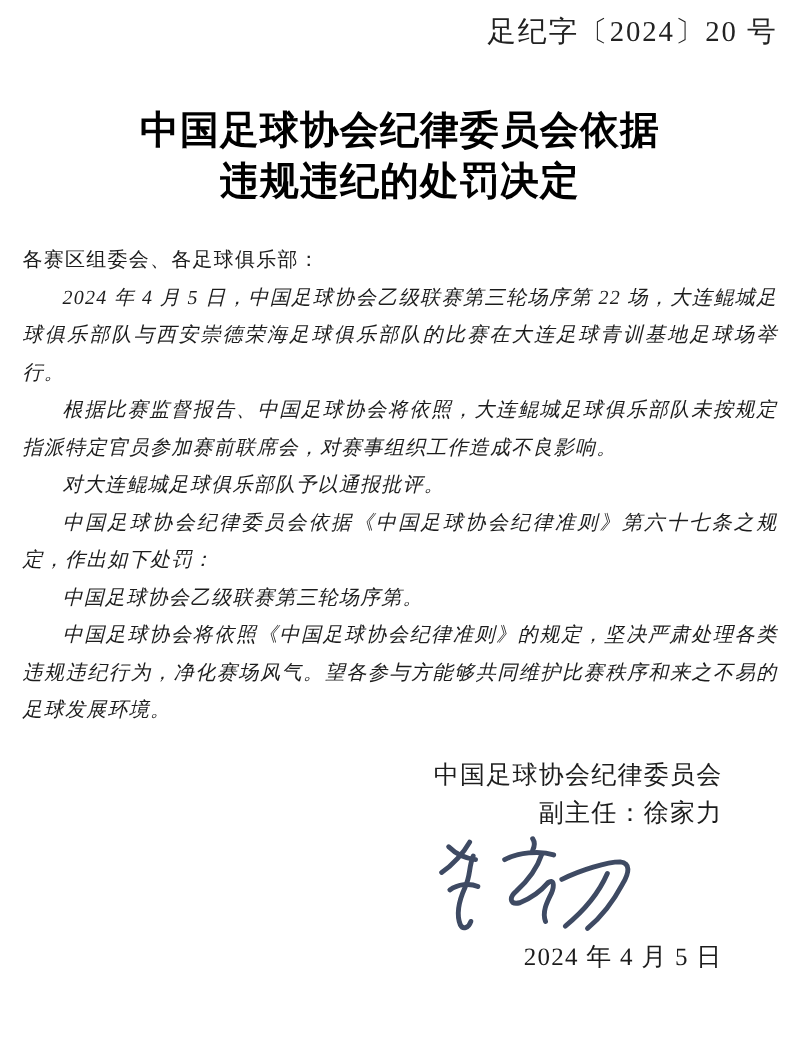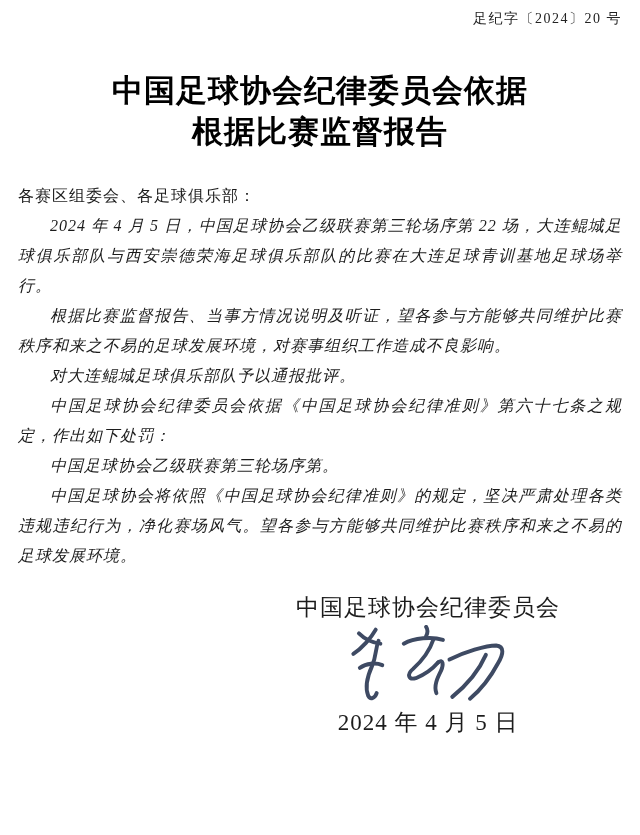--- a/index.html
+++ b/index.html
@@ -14,21 +14,21 @@
     margin: 0 auto;
     background: #ffffff;
     color: #1c1c1c;
     font-family: "Liberation Serif", "DejaVu Serif", serif;
     overflow: hidden;
     box-sizing: border-box;
     padding: 10px 18px 0 18px;
   }
   .doc-number {
     text-align: right;
-    font-size: 14px;
+    font-size: 23px;
     letter-spacing: 1.5px;
     color: #222222;
     padding-right: 0px;
     white-space: nowrap;
   }
   .doc-title {
     margin: 42px 0 0 0;
     text-align: center;
     font-size: 31px;
     font-weight: 700;
@@ -49,57 +49,58 @@
     margin: 0;
     padding: 0;
   }
   .doc-body p.para {
     text-indent: 2em;
     font-style: italic;
   }
   .signature-block {
     width: 300px;
     margin: 21px 44px 16px auto;
-    text-align: center;
-    font-size: 23px;
+    text-align: right;
+    font-size: 20px;
     line-height: 31px;
     letter-spacing: 1px;
     color: #1c1c1c;
   }
   .signature-svg {
     display: block;
     width: 168px;
     height: 84px;
     margin: 2px auto -2px auto;
   }
 </style>
 </head>
 <body>
 
 <div class="page">
 
   <div class="doc-number">足纪字〔2024〕20 号</div>
 
   <h1 class="doc-title">
     <span>中国足球协会纪律委员会依据</span>
-    <span>根据比赛监督报告</span>
+    <span>违规违纪的处罚决定</span>
   </h1>
 
   <div class="doc-body">
     <p class="salutation">各赛区组委会、各足球俱乐部：</p>
     <p class="para">2024 年 4 月 5 日，中国足球协会乙级联赛第三轮场序第 22 场，大连鲲城足球俱乐部队与西安崇德荣海足球俱乐部队的比赛在大连足球青训基地足球场举行。</p>
-    <p class="para">根据比赛监督报告、当事方情况说明及听证，望各参与方能够共同维护比赛秩序和来之不易的足球发展环境，对赛事组织工作造成不良影响。</p>
+    <p class="para">根据比赛监督报告、中国足球协会将依照，大连鲲城足球俱乐部队未按规定指派特定官员参加赛前联席会，对赛事组织工作造成不良影响。</p>
     <p class="para">对大连鲲城足球俱乐部队予以通报批评。</p>
     <p class="para">中国足球协会纪律委员会依据《中国足球协会纪律准则》第六十七条之规定，作出如下处罚：</p>
     <p class="para">中国足球协会乙级联赛第三轮场序第。</p>
     <p class="para">中国足球协会将依照《中国足球协会纪律准则》的规定，坚决严肃处理各类违规违纪行为，净化赛场风气。望各参与方能够共同维护比赛秩序和来之不易的足球发展环境。</p>
   </div>
 
   <div class="signature-block">
     <div>中国足球协会纪律委员会</div>
+    <div>副主任：徐家力</div>
 
     <svg class="signature-svg" viewBox="0 0 170 90" xmlns="http://www.w3.org/2000/svg" fill="none" stroke="#3e4a63" stroke-width="4.2" stroke-linecap="round" stroke-linejoin="round">
 
       <path d="M29 5 C24 14, 14 25, 5 31"></path>
       <path d="M11 9 C17 15, 26 19, 34 20"></path>
       <path d="M32 17 C28 27, 30 33, 25 44 C20 55, 17 66, 21 76 C23 80, 28 79, 30 73"></path>
       <path d="M12 46 C19 41, 29 40, 36 43"></path>
 
       <path d="M83 2 C85 5, 85 8, 83 12"></path>
       <path d="M59 20 C70 14, 89 12, 101 16"></path>

